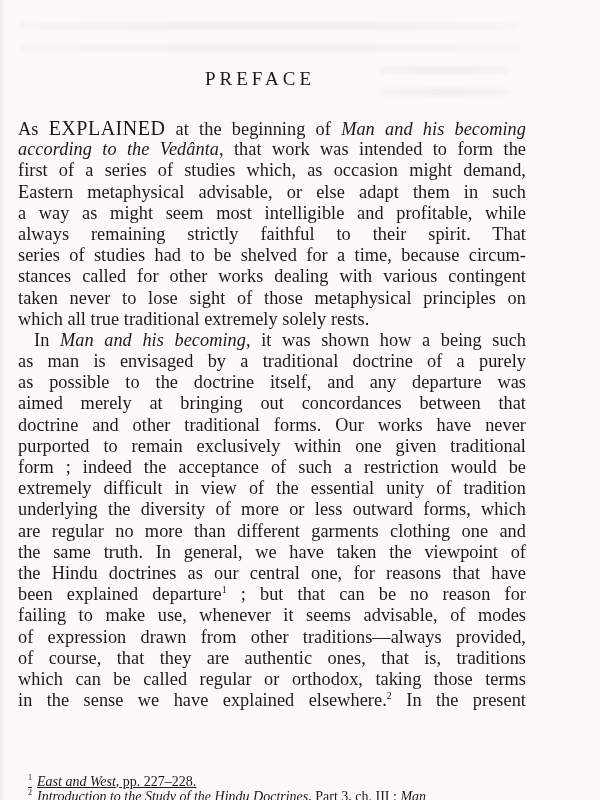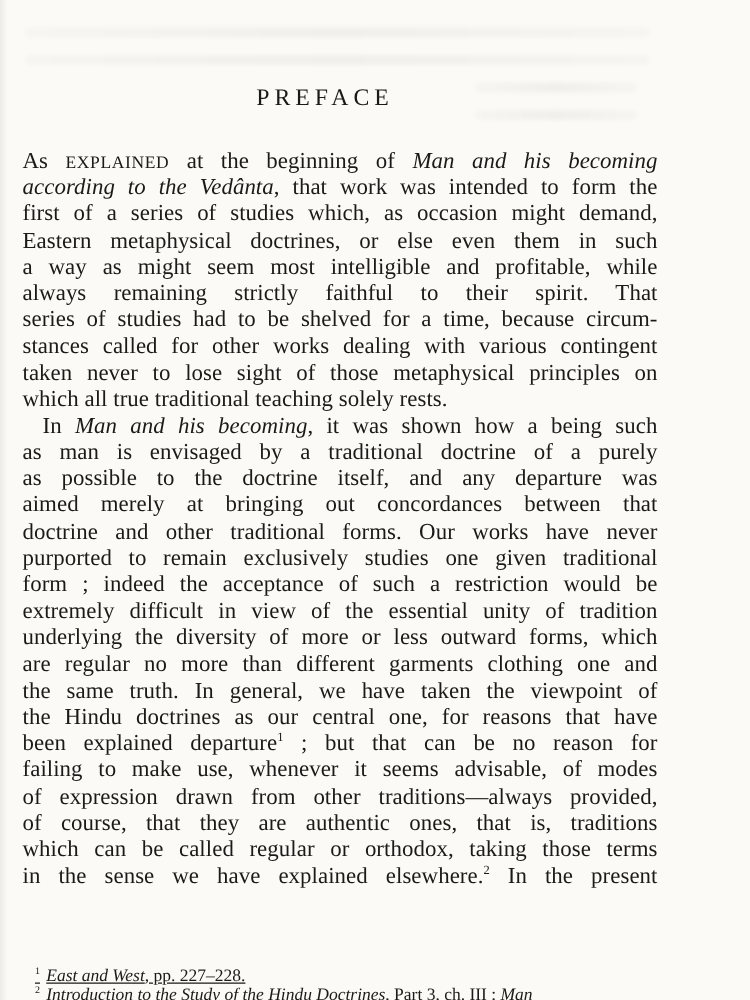--- a/index.html
+++ b/index.html
@@ -63,21 +63,21 @@
     text-align-last: justify;
     height: 21.2px;
   }
   .ln.last {
     text-align-last: left;
   }
   .ln.indent {
     padding-left: 16px;
   }
   .sc {
-    font-size: 14px;
+    font-size: 20px;
     letter-spacing: 0.5px;
   }
   em {
     font-style: italic;
   }
   sup {
     font-size: 10px;
     line-height: 0;
     vertical-align: 7px;
   }
@@ -112,35 +112,35 @@
   <div class="bleed-line" style="top:88px; left:380px; width:130px;"></div>
 </div>
 
 <div class="title">PREFACE</div>
 
 <div class="body-text" id="body">
     <div>
       <span class="ln"><span>As </span><span class="sc">EXPLAINED</span><span> at the beginning of </span><em>Man and his becoming</em></span>
       <span class="ln"><em>according to the Vedânta</em><span>, that work was intended to form the</span></span>
       <span class="ln"><span>first of a series of studies which, as occasion might demand,</span></span>
-      <span class="ln"><span>Eastern metaphysical doctrines, or else even them in such</span></span>
+      <span class="ln"><span>Eastern metaphysical advisable, or else adapt them in such</span></span>
       <span class="ln"><span>a way as might seem most intelligible and profitable, while</span></span>
       <span class="ln"><span>always remaining strictly faithful to their spirit. That</span></span>
       <span class="ln"><span>series of studies had to be shelved for a time, because circum-</span></span>
       <span class="ln"><span>stances called for other works dealing with various contingent</span></span>
       <span class="ln"><span>taken never to lose sight of those metaphysical principles on</span></span>
-      <span class="ln last"><span>which all true traditional teaching solely rests.</span></span>
+      <span class="ln last"><span>which all true traditional extremely solely rests.</span></span>
     </div>
     <div>
       <span class="ln indent"><span>In </span><em>Man and his becoming</em><span>, it was shown how a being such</span></span>
       <span class="ln"><span>as man is envisaged by a traditional doctrine of a purely</span></span>
       <span class="ln"><span>as possible to the doctrine itself, and any departure was</span></span>
       <span class="ln"><span>aimed merely at bringing out concordances between that</span></span>
       <span class="ln"><span>doctrine and other traditional forms. Our works have never</span></span>
-      <span class="ln"><span>purported to remain exclusively studies one given traditional</span></span>
+      <span class="ln"><span>purported to remain exclusively within one given traditional</span></span>
       <span class="ln"><span>form ; indeed the acceptance of such a restriction would be</span></span>
       <span class="ln"><span>extremely difficult in view of the essential unity of tradition</span></span>
       <span class="ln"><span>underlying the diversity of more or less outward forms, which</span></span>
       <span class="ln"><span>are regular no more than different garments clothing one and</span></span>
       <span class="ln"><span>the same truth. In general, we have taken the viewpoint of</span></span>
       <span class="ln"><span>the Hindu doctrines as our central one, for reasons that have</span></span>
       <span class="ln"><span>been explained departure</span><sup>1</sup><span> ; but that can be no reason for</span></span>
       <span class="ln"><span>failing to make use, whenever it seems advisable, of modes</span></span>
       <span class="ln"><span>of expression drawn from other traditions—always provided,</span></span>
       <span class="ln"><span>of course, that they are authentic ones, that is, traditions</span></span>

